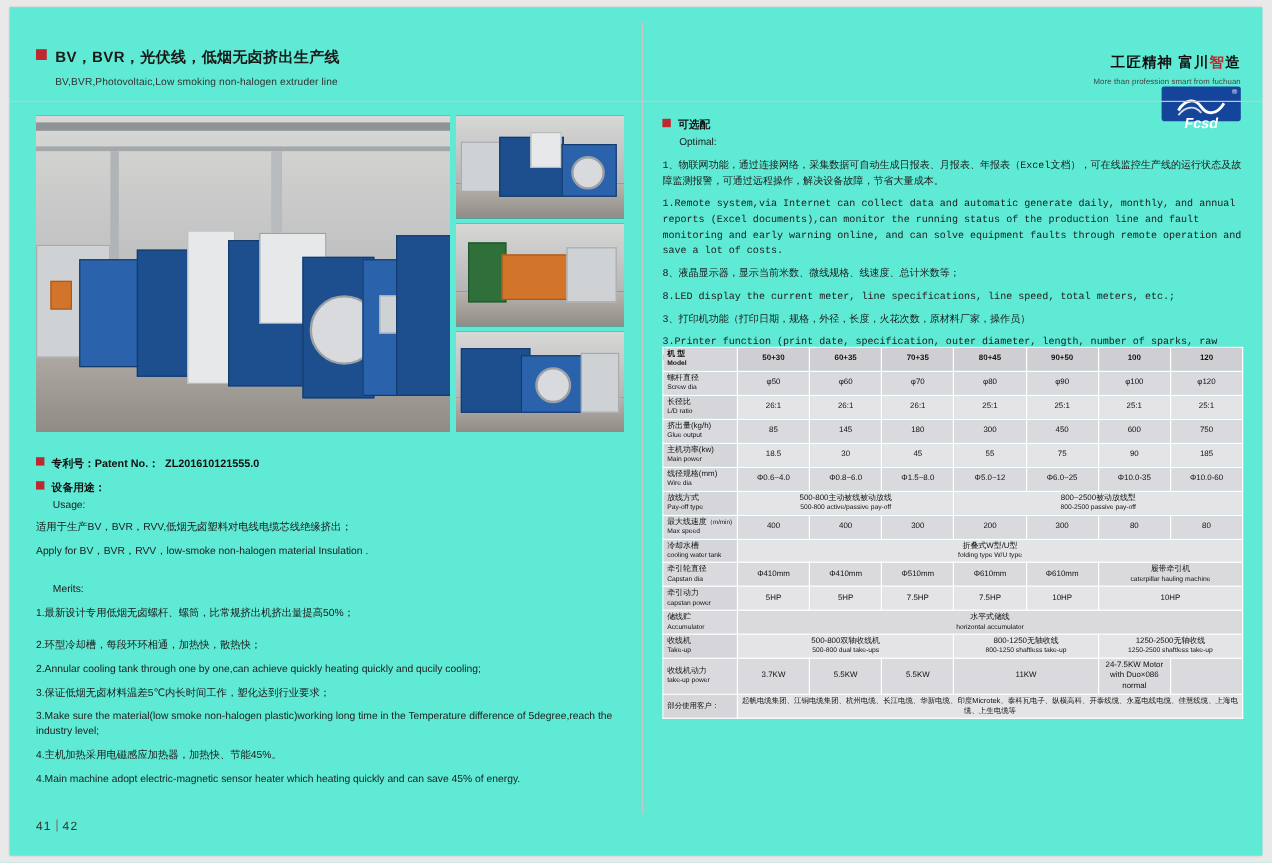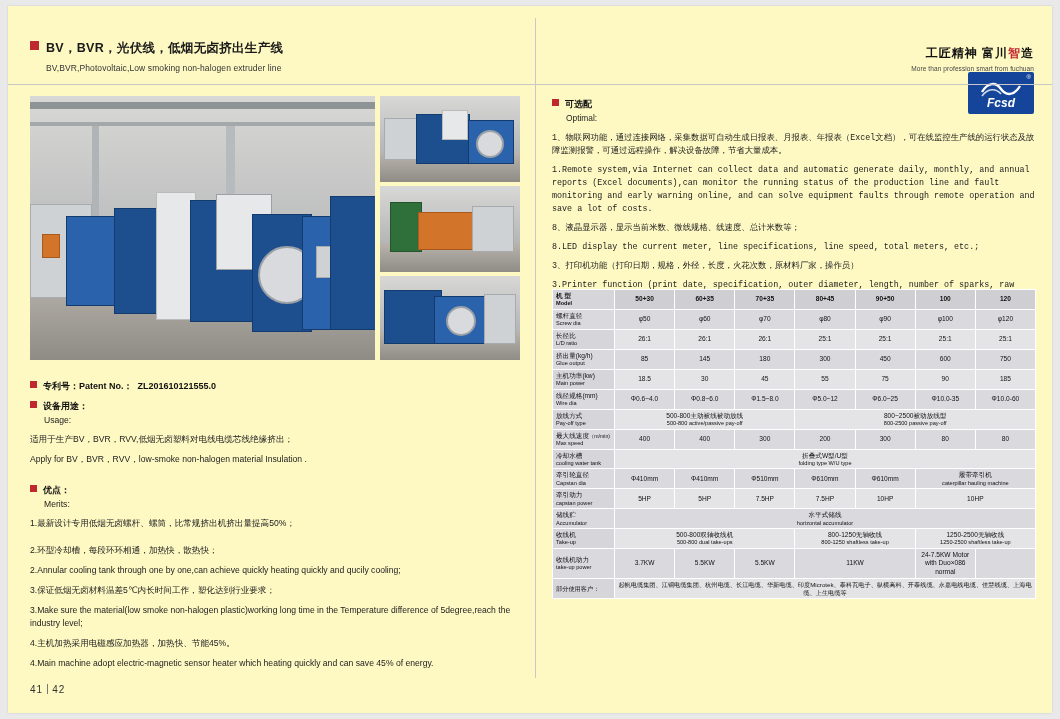--- a/index.html
+++ b/index.html
@@ -4,38 +4,38 @@
 <style>
   html,body{margin:0;padding:0;}
   body{
     width:1060px;height:719px;
     background:#e9e9ea;
     font-family:"Liberation Sans","DejaVu Sans",sans-serif;
     overflow:hidden;
   }
   .page{
     position:absolute;left:8px;top:6px;width:1044px;height:707px;
-    background:#fef9c3;
+    background:#5eead4;
     box-shadow:0 0 2px rgba(0,0,0,.15);
   }
   
   .header{
     position:absolute;left:0;top:0;width:100%;height:78px;
   }
   .hdr-left{position:absolute;left:22px;top:34px;width:500px;}
   .sq{display:inline-block;width:9px;height:9px;background:#c0282f;margin-right:7px;vertical-align:2px;}
   .title-cn{font-size:12.5px;font-weight:bold;color:#1a1a1a;letter-spacing:.3px;}
   .title-en{font-size:8.5px;color:#333;margin-top:6px;margin-left:16px;letter-spacing:.1px;}
   .hdr-right{position:absolute;right:18px;top:38px;text-align:right;}
   .slogan-cn{font-size:12px;color:#111;font-weight:bold;letter-spacing:1px;display:inline-block;vertical-align:middle;}
   .slogan-cn .red{color:#c0282f;}
   .slogan-en{font-size:6.5px;color:#444;margin-top:3px;letter-spacing:.1px;}
   .logo{
     display:inline-block;vertical-align:middle;margin-left:10px;
-    width:66px;height:42px;background:#14459a;border-radius:2px;position:relative;
+    width:66px;height:29px;background:#14459a;border-radius:2px;position:relative;
     color:#fff;
   }
   .logo .wave{
     position:absolute;left:12px;top:8px;width:42px;height:17px;
   }
   .logo .lg-txt{position:absolute;left:0;top:24px;width:100%;text-align:center;font-size:12px;font-style:italic;font-weight:bold;}
   .logo .tm{position:absolute;right:3px;top:2px;font-size:6px;}
   
   .col-divider{position:absolute;left:527px;top:12px;width:1px;height:660px;background:#c8c8c8;}
   .hdr-rule{position:absolute;left:0;top:78px;width:527px;height:1px;background:#c8c8c8;}
@@ -186,23 +186,20 @@
         <span class="sq"></span><span>设备用途：</span>
       </div>
       <div class="sub">Usage:</div>
       <div class="gap"></div>
       <div>适用于生产BV，BVR，RVV,低烟无卤塑料对电线电缆芯线绝缘挤出；</div>
       <div class="gap"></div>
       <div>Apply for BV，BVR，RVV，low-smoke non-halogen material Insulation .</div>
     </div>
 
     <div class="lblock" style="top:400px;">
-      <div class="bullet-head">
-        <span class="sq"></span><span>优点：</span>
-      </div>
       <div class="sub">Merits:</div>
       <div class="gap"></div>
       <div>1.最新设计专用低烟无卤螺杆、螺筒，比常规挤出机挤出量提高50%；</div>
       <div class="gap"></div>
       <div class="gap"></div>
       <div>2.环型冷却槽，每段环环相通，加热快，散热快；</div>
       <div class="gap"></div>
       <div>2.Annular cooling tank through one by one,can achieve quickly heating quickly and qucily cooling;</div>
       <div class="gap"></div>
       <div>3.保证低烟无卤材料温差5℃内长时间工作，塑化达到行业要求；</div>

